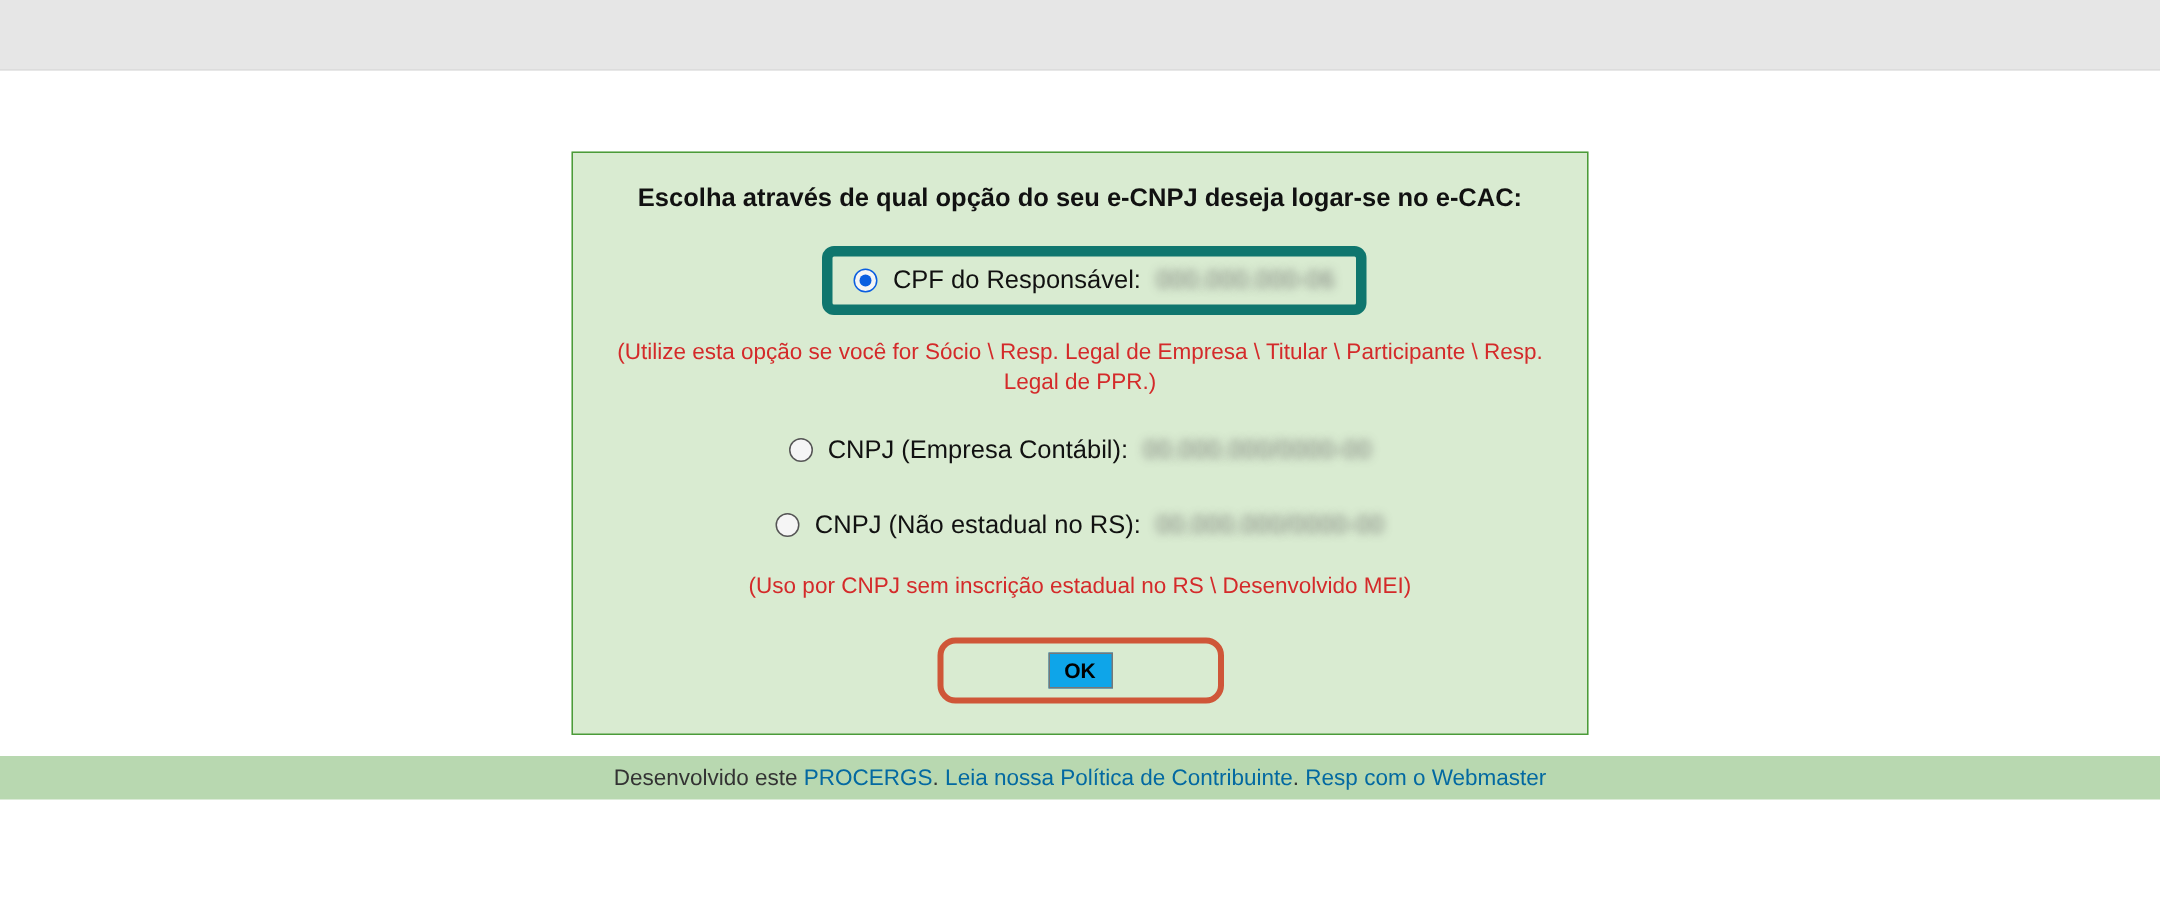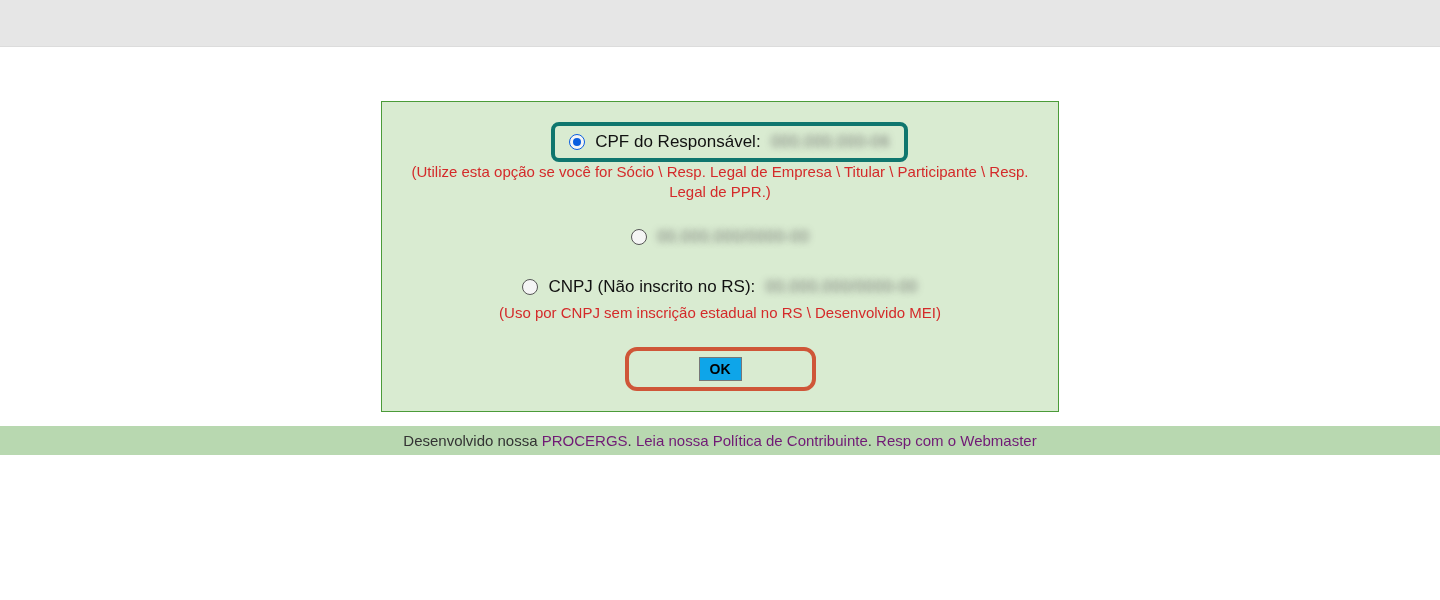--- a/index.html
+++ b/index.html
@@ -42,21 +42,21 @@
   .option-row {
     display: inline-flex;
     align-items: center;
     gap: 10px;
     font-size: 17px;
     color: #111;
     padding: 6px 14px;
     border-radius: 10px;
   }
   .highlight {
-    border: 4px solid #0f766e;
+    border: 7px solid #0f766e;
     border-radius: 8px;
     margin-left: 19px;
   }
   .radio {
     appearance: none;
     width: 16px;
     height: 16px;
     border: 1px solid #555;
     border-radius: 50%;
     background: #f5f5f5;
@@ -78,21 +78,21 @@
   }
   .masked {
     display: inline-block;
     color: transparent;
     text-shadow: 0 0 6px rgba(100,100,100,0.8);
     user-select: none;
   }
   .help {
     color: #d42a2a;
     font-size: 15px;
-    margin-top: 0;
+    margin-top: 15px;
     line-height: 1.35;
   }
   .ok-wrap {
     display: inline-block;
     border: 4px solid #cf5638;
     border-radius: 12px;
     padding: 6px 70px;
     margin-top: 6px;
   }
   .ok-btn {
@@ -107,60 +107,62 @@
   .footer {
     width: 100%;
     background: #b8d8b0;
     margin-top: 14px;
     padding: 6px 0;
     text-align: center;
     font-size: 15px;
     color: #333;
   }
   .footer a {
-    color: #701a75;
+    color: #0369a1;
     text-decoration: none;
   }
 </style>
 </head>
 <body>
 
 <div class="top-bar"></div>
 <div class="spacer"></div>
 
 <div class="panel">
+  <div class="heading">Escolha através de qual opção do seu e-CNPJ deseja logar-se no e-CAC:</div>
 
   
   <div class="option-block">
     <label class="option-row highlight">
       <input type="radio" name="loginopt" class="radio" checked="" style="">
       <span>CPF do Responsável:</span>
       <span class="masked">000.000.000-06</span>
     </label>
     <div class="help">(Utilize esta opção se você for Sócio \ Resp. Legal de Empresa \ Titular \ Participante \ Resp. Legal de PPR.)</div>
   </div>
 
   
   <div class="option-block">
     <label class="option-row">
       <input type="radio" name="loginopt" class="radio" style="">
+      <span>CNPJ (Empresa Contábil):</span>
       <span class="masked">00.000.000/0000-00</span>
     </label>
   </div>
 
   
   <div class="option-block">
     <label class="option-row">
       <input type="radio" name="loginopt" class="radio" style="">
-      <span>CNPJ (Não inscrito no RS):</span>
+      <span>CNPJ (Não estadual no RS):</span>
       <span class="masked">00.000.000/0000-00</span>
     </label>
     <div class="help">(Uso por CNPJ sem inscrição estadual no RS \ Desenvolvido MEI)</div>
   </div>
 
   <div class="ok-wrap">
     <button class="ok-btn">OK</button>
   </div>
 </div>
 
 <div class="footer">
-  <span>Desenvolvido nossa </span><a href="#">PROCERGS</a><span>. </span><a href="#">Leia nossa Política de Contribuinte</a><span>. </span><a href="#">Resp com o Webmaster</a>
+  <span>Desenvolvido este </span><a href="#">PROCERGS</a><span>. </span><a href="#">Leia nossa Política de Contribuinte</a><span>. </span><a href="#">Resp com o Webmaster</a>
 </div>
 
 </body></html>

